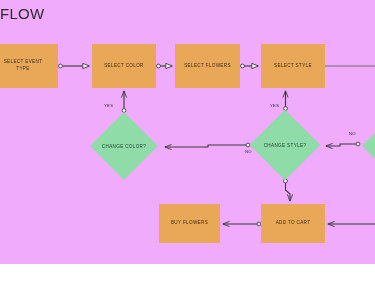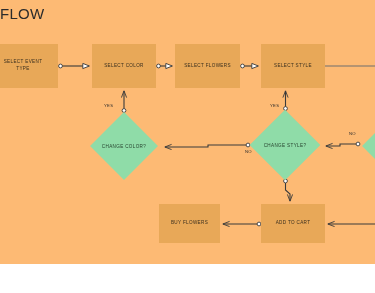--- a/index.html
+++ b/index.html
@@ -5,21 +5,21 @@
   * { box-sizing: border-box; margin: 0; padding: 0; }
   html, body {
     width: 375px; height: 293px;
     background: #ffffff;
     font-family: "Liberation Sans", sans-serif;
     overflow: hidden;
   }
   #canvas {
     position: relative;
     width: 375px; height: 264px;
-    background: #fdba74;
+    background: #f0abfc;
   }
   #edges {
     position: absolute;
     left: 0; top: 0;
     width: 375px; height: 293px;
     pointer-events: none;
   }
   .title {
     position: absolute;
     left: 0px; top: 5px;

